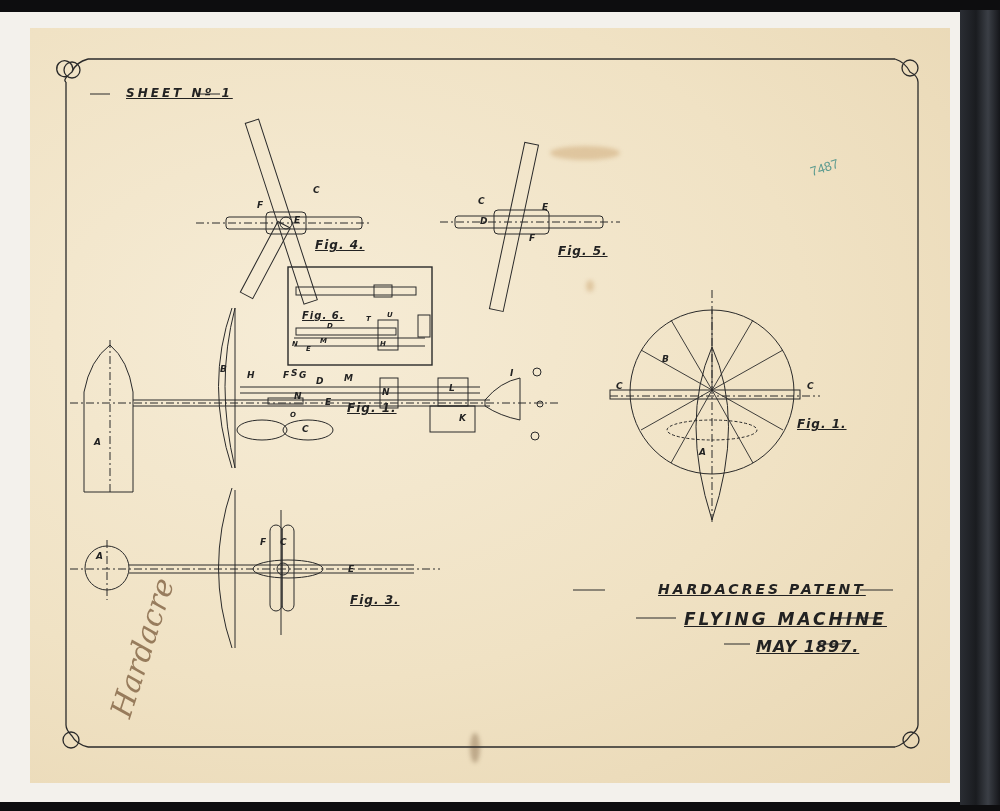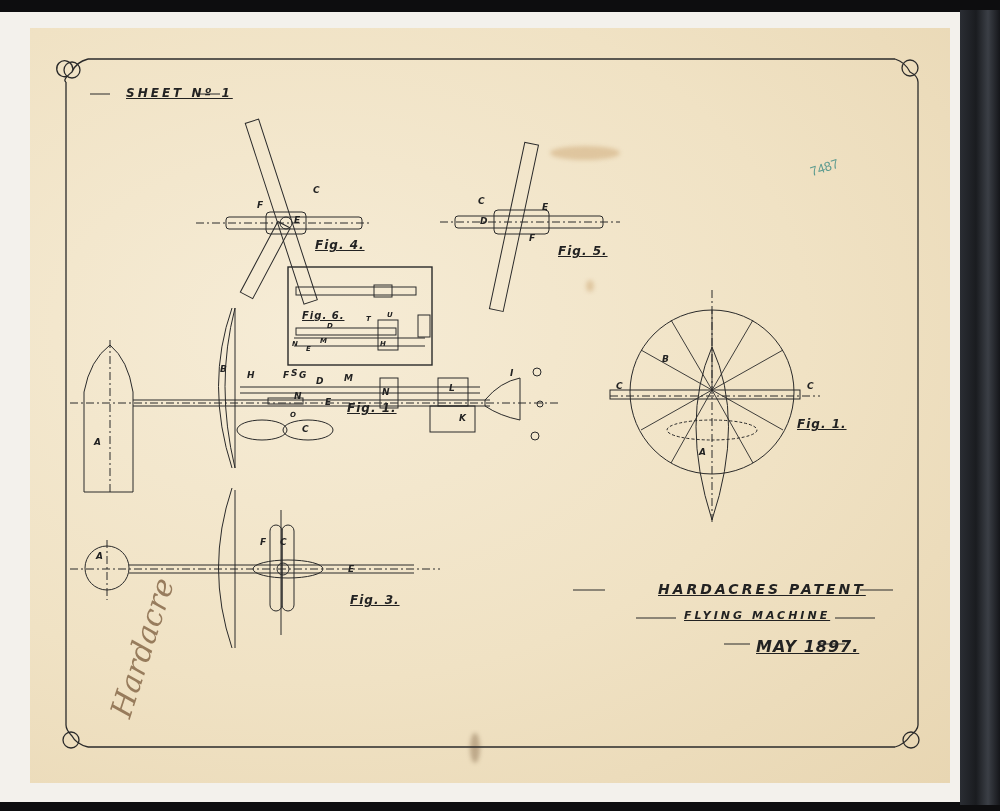--- a/index.html
+++ b/index.html
@@ -146,21 +146,21 @@
     <line x1="636" y1="618" x2="676" y2="618"></line>
     <line x1="835" y1="618" x2="875" y2="618"></line>
     <line x1="724" y1="644" x2="750" y2="644"></line>
     <line x1="820" y1="644" x2="845" y2="644"></line>
   </g>
 </svg>
 
 <div class="lbl title" style="left:115px;top:86px;font-size:12px;margin-left:11px;">SHEET Nº 1</div>
 
 <div class="lbl title" style="left:618px;top:581px;font-size:14px;margin-left:40px;">HARDACRES PATENT</div>
-<div class="lbl title" style="left:684px;top:609px;font-size:11px;">FLYING MACHINE</div>
+<div class="lbl title" style="left:684px;top:609px;font-size:17px;">FLYING MACHINE</div>
 <div class="lbl" style="left:756px;top:637px;font-size:16px;text-decoration:underline;letter-spacing:1px;">MAY 1897.</div>
 
 <div class="accession" style="left:810px;top:160px;">7487</div>
 <div class="sig" style="left:70px;top:630px;">Hardacre</div>
 
 <div class="lbl fig" style="left:315px;top:238px;">Fig. 4.</div>
 <div class="lbl fig" style="left:558px;top:244px;">Fig. 5.</div>
 <div class="lbl fig" style="left:302px;top:310px;font-size:10px;">Fig. 6.</div>
 <div class="lbl fig" style="left:347px;top:401px;text-align:right;">Fig. 1.</div>
 <div class="lbl fig" style="left:350px;top:593px;">Fig. 3.</div>

